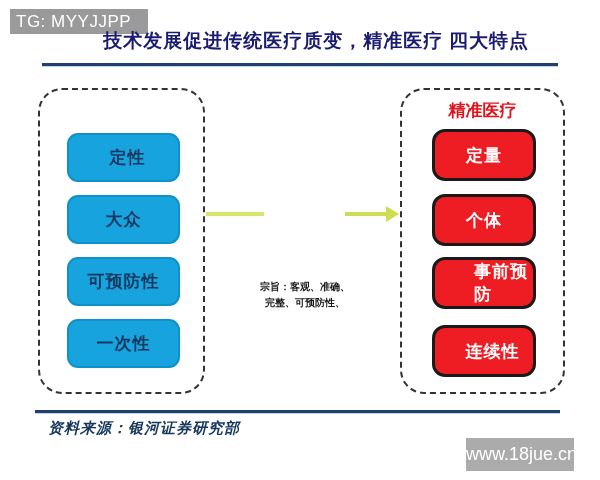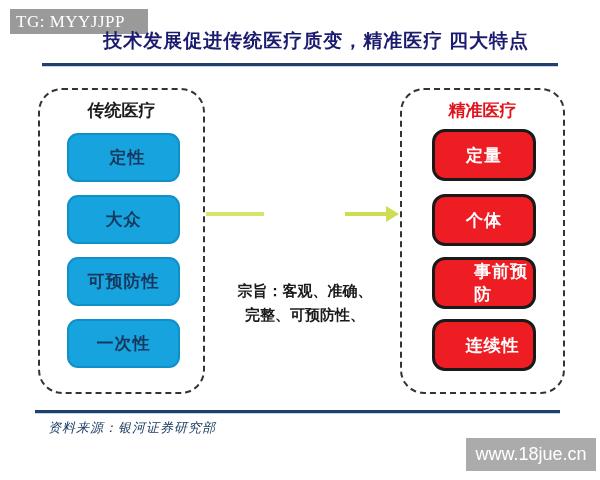--- a/index.html
+++ b/index.html
@@ -4,21 +4,21 @@
 <style>
   html,body{margin:0;padding:0;background:#fff;}
   .page{
     position:relative;width:600px;height:480px;background:#ffffff;overflow:hidden;
     font-family:"Liberation Serif", serif;
   }
   
   .top-badge{
     position:absolute;left:10px;top:9px;width:138px;height:25px;
     background:#9a9a9a;color:#ffffff;
-    font-family:Liberation Serif, serif;font-size:17px;line-height:25px;
+    font-family:Liberation Sans, sans-serif;font-size:17px;line-height:25px;
     padding-left:6px;box-sizing:border-box;letter-spacing:0.5px;
   }
   
   .title{
     position:absolute;left:0;top:28px;width:600px;text-align:center;
     color:#1b1b6f;font-size:19px;font-weight:bold;letter-spacing:1px;padding-left:16px;
   }
   .hr{
     position:absolute;height:3px;background:#1f3f6e;border-bottom:1px solid #c7d3e6;
   }
@@ -45,67 +45,66 @@
   }
   .item-blue{
     left:27px;width:113px;height:49px;
     background:#17a4de;border:2px solid #1090c8;color:#17375e;
   }
   .item-red{
     left:30px;width:104px;height:52px;
     background:#ee1c23;border:3px solid #1a1a1a;color:#ffffff;border-radius:13px;
   }
   .b0{top:43px;padding-left:8px;} .b1{top:105px;} .b2{top:167px;} .b3{top:229px;}
-  .r0{top:39px;} .r1{top:104px;} .r2{top:167px;padding-left:39px;} .r3{top:229px;padding-left:17px;}
+  .r0{top:39px;} .r1{top:104px;} .r2{top:167px;padding-left:39px;} .r3{top:235px;padding-left:17px;}
   
   .center-box{
     position:absolute;left:264px;top:164px;width:81px;height:110px;
     background:#ffff00;display:flex;flex-direction:column;
     align-items:center;justify-content:center;
     color:#e8380d;font-weight:bold;font-size:17px;line-height:1.5;letter-spacing:1px;
   }
   
   .connector{position:absolute;height:4px;background:#d9e46c;}
   .conn-left{left:206px;top:212px;width:58px;}
   .conn-right{left:345px;top:212px;width:42px;background:#cfdd52;}
   .arrow-head{
     position:absolute;left:386px;top:206px;width:0;height:0;
     border-top:8px solid transparent;border-bottom:8px solid transparent;
     border-left:13px solid #cfdd52;
   }
   
   .principle{
     position:absolute;left:210px;top:279px;width:190px;text-align:center;
-    color:#1a1a1a;font-weight:bold;font-size:15px;line-height:1.63;
+    color:#1a1a1a;font-weight:bold;font-size:10px;line-height:1.63;
   }
   
   .source{
     position:absolute;left:48px;top:419px;
-    color:#17375e;font-size:13px;font-style:italic;font-weight:normal;letter-spacing:1px;
+    color:#17375e;font-size:15px;font-style:italic;font-weight:bold;letter-spacing:1px;
   }
   
   .bottom-badge{
-    position:absolute;left:466px;top:438px;width:130px;height:33px;
+    position:absolute;left:466px;top:438px;width:108px;height:33px;
     background:#ababab;color:#ffffff;
     font-family:"Liberation Sans", sans-serif;font-size:18px;line-height:33px;
     text-align:center;
   }
 </style>
 </head>
 <body>
 
 <div class="page">
 
   <div class="top-badge">TG: MYYJJPP</div>
 
   <div class="title">技术发展促进传统医疗质变，精准医疗 四大特点</div>
   <div class="hr hr-top"></div>
 
   <div class="group group-left">
-    <div class="group-label">传统医疗</div>
     <div class="item item-blue b0">定性</div>
     <div class="item item-blue b1">大众</div>
     <div class="item item-blue b2">可预防性</div>
     <div class="item item-blue b3">一次性</div>
   </div>
 
   <div class="connector conn-left"></div>
   <div class="connector conn-right"></div>
   <div class="arrow-head"></div>
 

